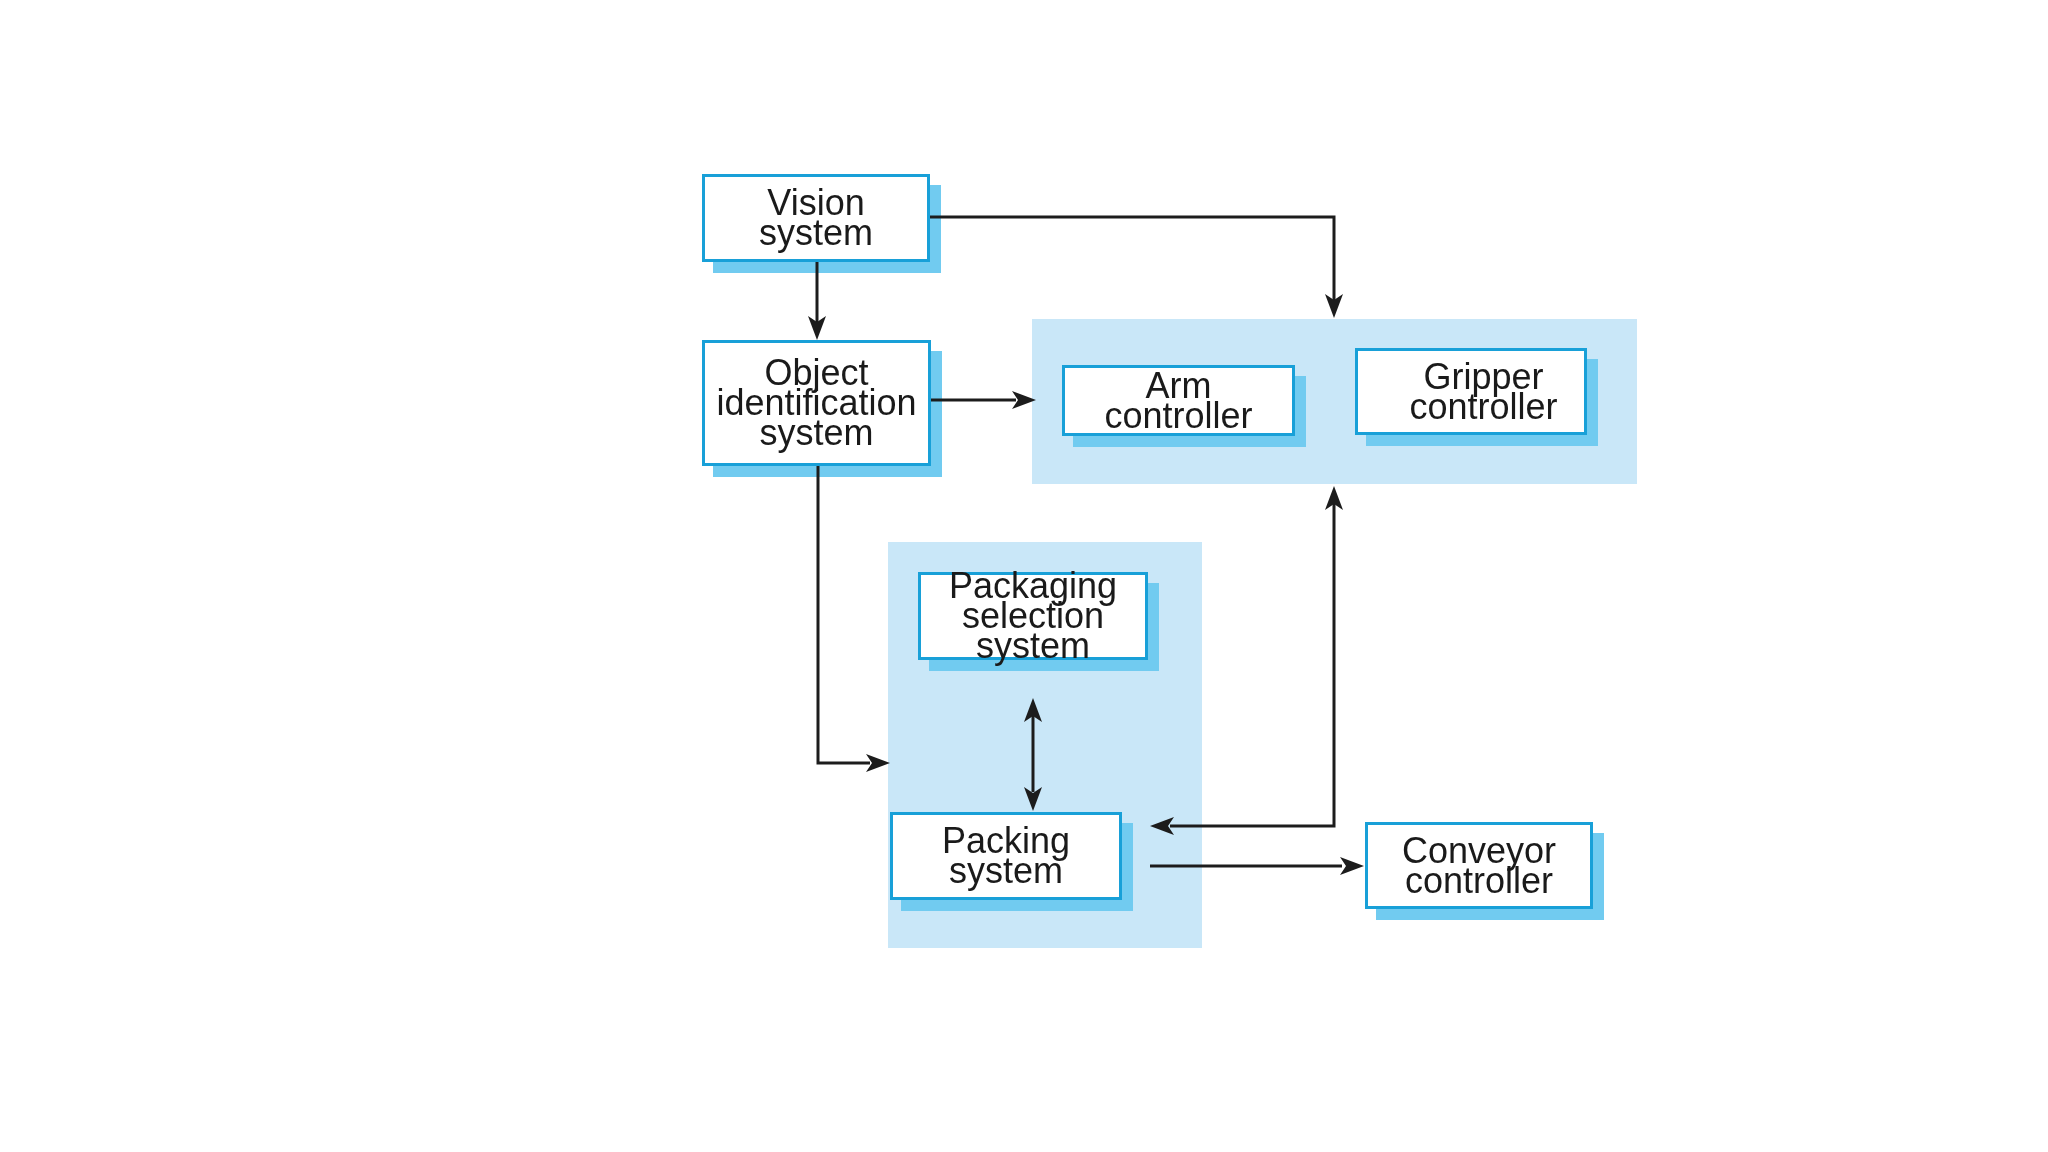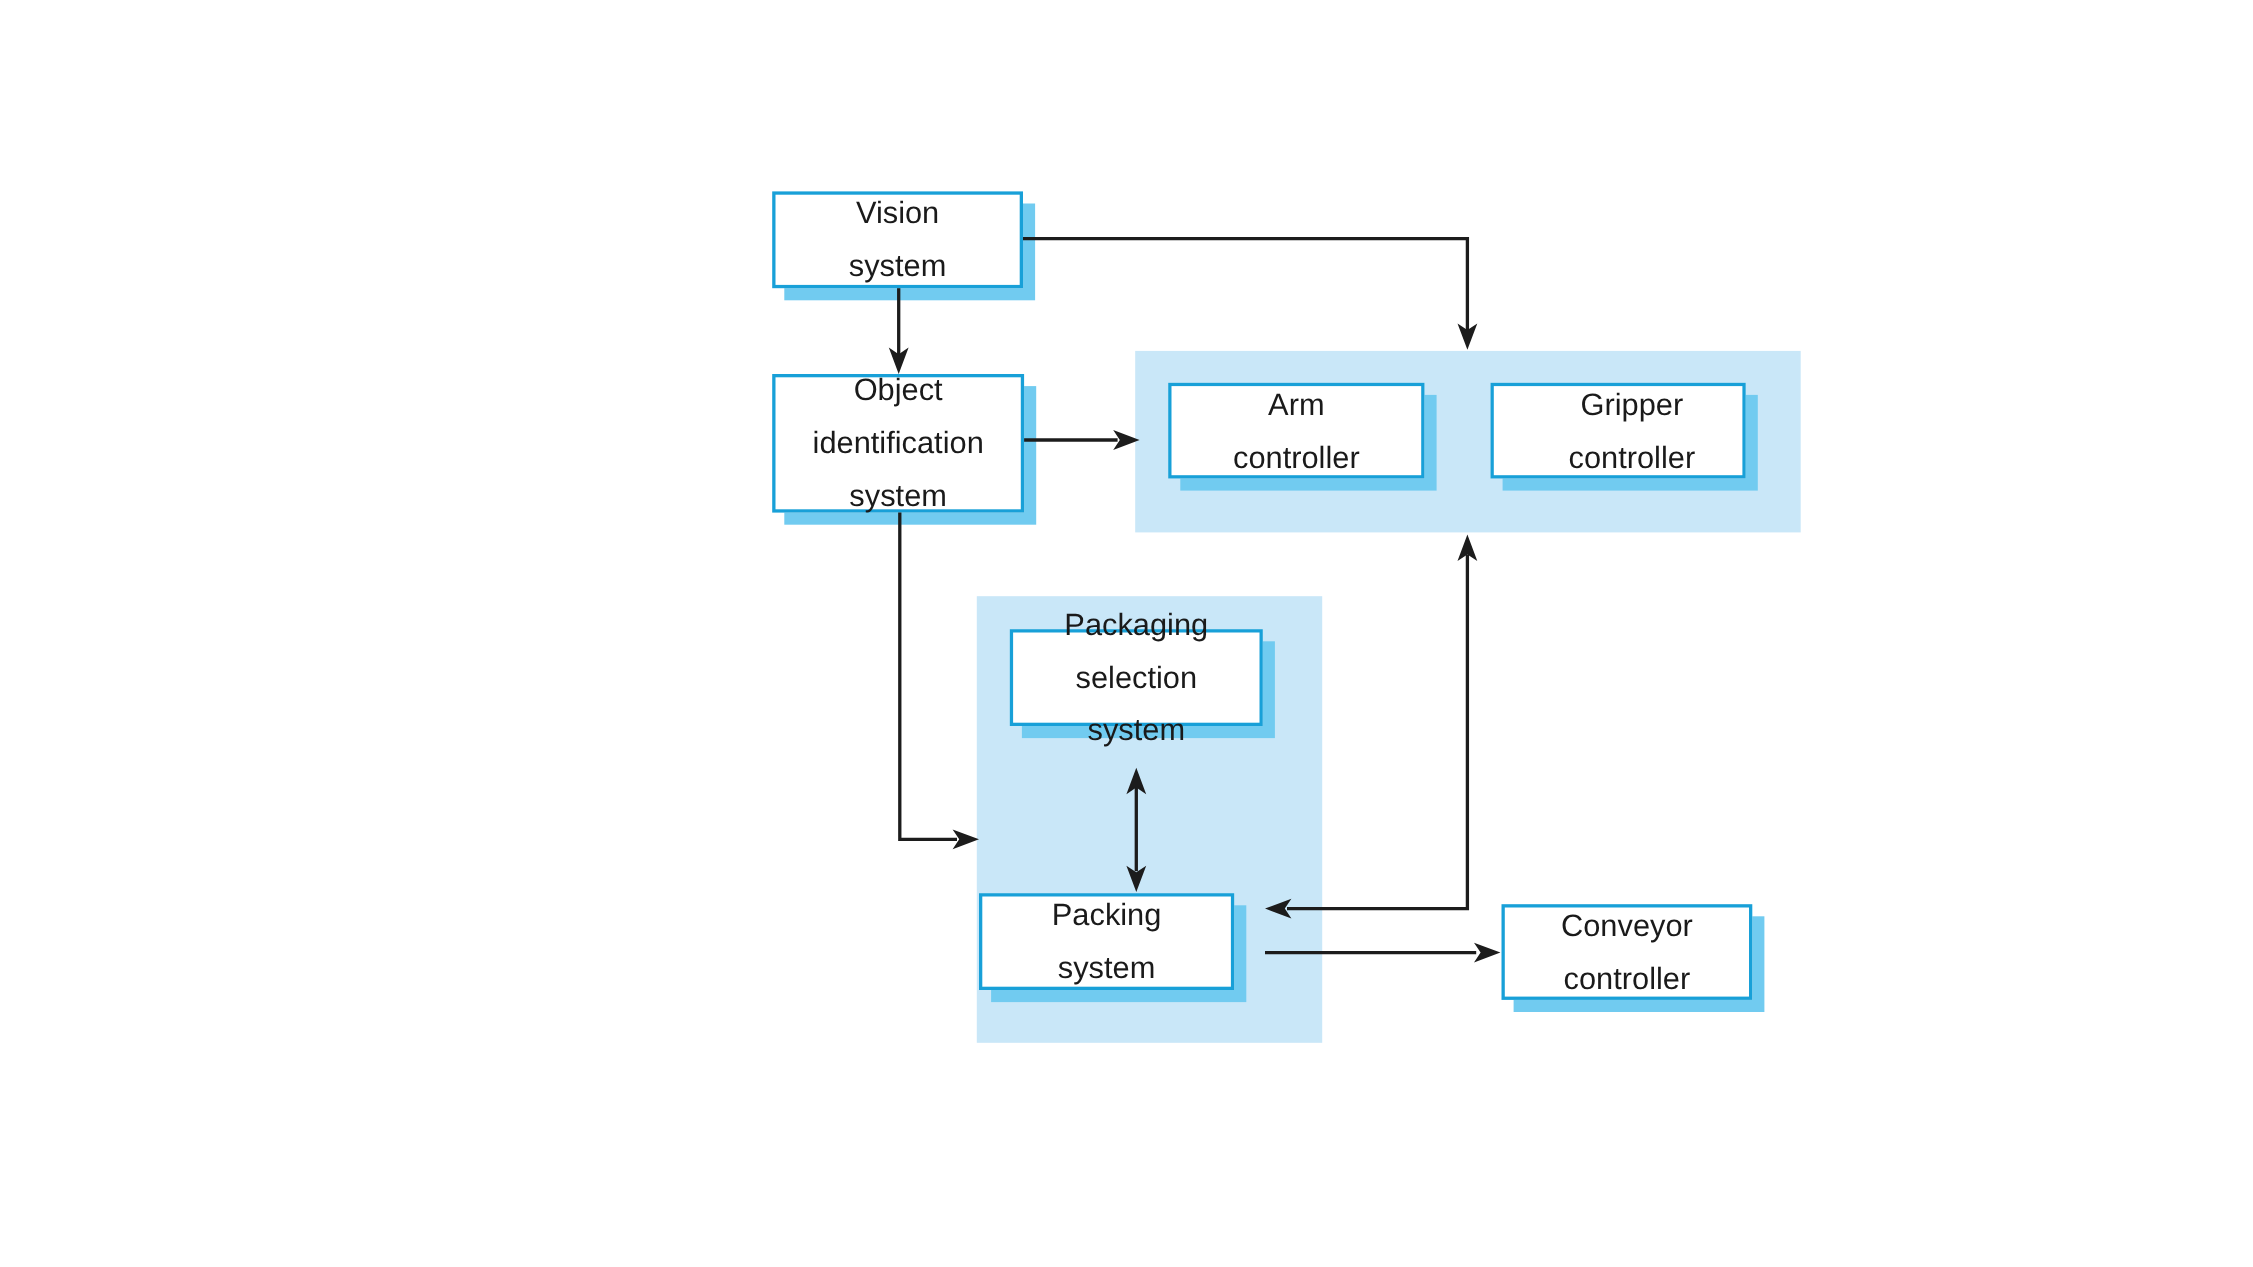--- a/index.html
+++ b/index.html
@@ -22,26 +22,26 @@
     font-size:27px;line-height:34px;white-space:pre-line;color:var(--text);
   }
   .panel{position:absolute;background:var(--panel-fill);}
   .panel1{left:1032px;top:319px;width:605px;height:165px;}
   .panel2{left:888px;top:542px;width:314px;height:406px;}
   .node{
     position:absolute;background:#ffffff;
     border:3px solid var(--box-border);
     box-shadow:11px 11px 0 0 var(--box-shadow);
     display:flex;align-items:center;justify-content:center;
-    text-align:center;font-size:28px;line-height:48px;
+    text-align:center;font-size:36px;line-height:30px;
     white-space:pre-line;box-sizing:border-box;color:var(--text);
   }
   .vision{left:702px;top:174px;width:228px;height:88px;}
   .objid{left:702px;top:340px;width:229px;height:126px;}
-  .arm{left:1062px;top:348px;width:233px;height:87px;}
+  .arm{left:1062px;top:365px;width:233px;height:71px;}
   .gripper{left:1355px;top:348px;width:232px;height:87px;padding-left:25px;}
   .pkgsel{left:918px;top:572px;width:230px;height:88px;}
   .packing{left:890px;top:812px;width:232px;height:88px;}
   .conveyor{left:1365px;top:822px;width:228px;height:87px;}
   .connectors{position:absolute;left:0;top:0;width:2048px;height:1152px;pointer-events:none;}
   .connectors line,.connectors polyline{stroke:var(--line);stroke-width:3;fill:none;}
   .connectors polygon{fill:var(--line);stroke:none;}
 </style>
 </head>
 <body>

